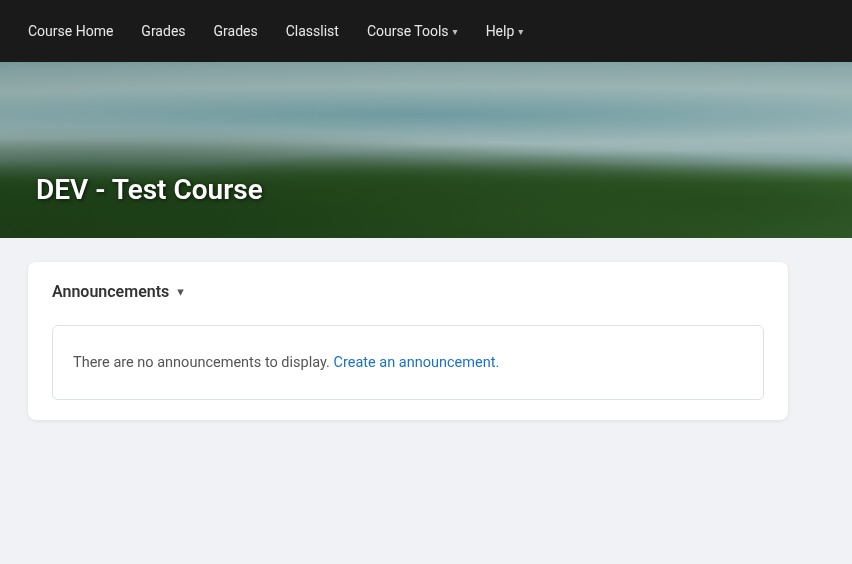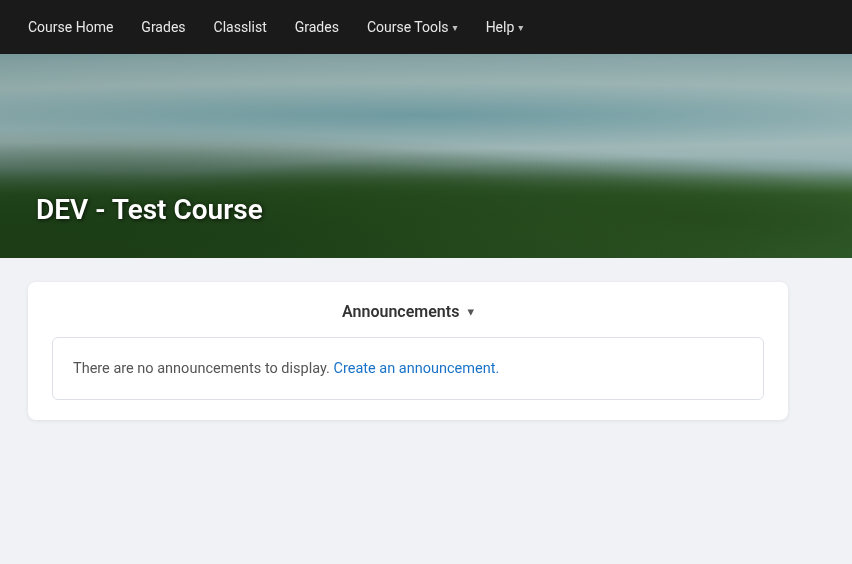--- a/index.html
+++ b/index.html
@@ -10,21 +10,21 @@
       min-height: 564px;
       width: 852px;
       overflow-x: hidden;
     }
 
     
     nav {
       background-color: #1a1a1a;
       display: flex;
       align-items: center;
-      height: 54px;
+      height: 62px;
       padding: 0 16px;
       gap: 4px;
     }
 
     nav a {
       color: #e8e8e8;
       text-decoration: none;
       font-size: 14px;
       padding: 8px 12px;
       border-radius: 4px;
@@ -37,21 +37,21 @@
 
     .nav-chevron {
       font-size: 10px;
       opacity: 0.8;
     }
 
     
     .hero {
       position: relative;
       width: 100%;
-      height: 204px;
+      height: 176px;
       overflow: hidden;
       background: #2d5a3d;
     }
 
     .hero-bg {
       width: 100%;
       height: 100%;
       background:
         linear-gradient(
           to bottom right,
@@ -88,40 +88,39 @@
       border-radius: 8px;
       box-shadow: 0 1px 4px rgba(0,0,0,0.08);
       padding: 20px 24px;
       max-width: 760px;
     }
 
     .announcements-header {
       display: flex;
       align-items: center;
       gap: 8px;
-      margin-bottom: 16px;
+      margin-bottom: 24px;
       cursor: pointer;
-      justify-content: center;
     }
 
     .announcements-header-label {
       font-size: 16px;
       font-weight: 600;
       color: #333;
     }
 
     .announcements-chevron {
       font-size: 13px;
       color: #555;
     }
 
     .announcements-box {
       border: 1px solid #dde1e7;
       border-radius: 6px;
-      padding: 22px 20px;
+      padding: 28px 20px;
       display: flex;
       align-items: center;
       justify-content: flex-start;
     }
 
     .announcements-text {
       font-size: 14.5px;
       color: #555;
     }
 
@@ -131,22 +130,22 @@
       cursor: pointer;
     }
   </style>
 </head>
 <body>
 
 <nav>
 
 <a>Course Home</a>
     <a>Grades</a>
+    <a>Grades</a>
     <a>Classlist</a>
-    <a>Grades</a>
     <a>Course Tools<span class="nav-chevron">▾</span></a>
     <a>Help<span class="nav-chevron">▾</span></a>
   </nav>
 
 <div class="hero">
   <div class="hero-bg"></div>
   <div class="hero-title">DEV - Test Course</div>
 </div>
 
 <div class="main-content">

